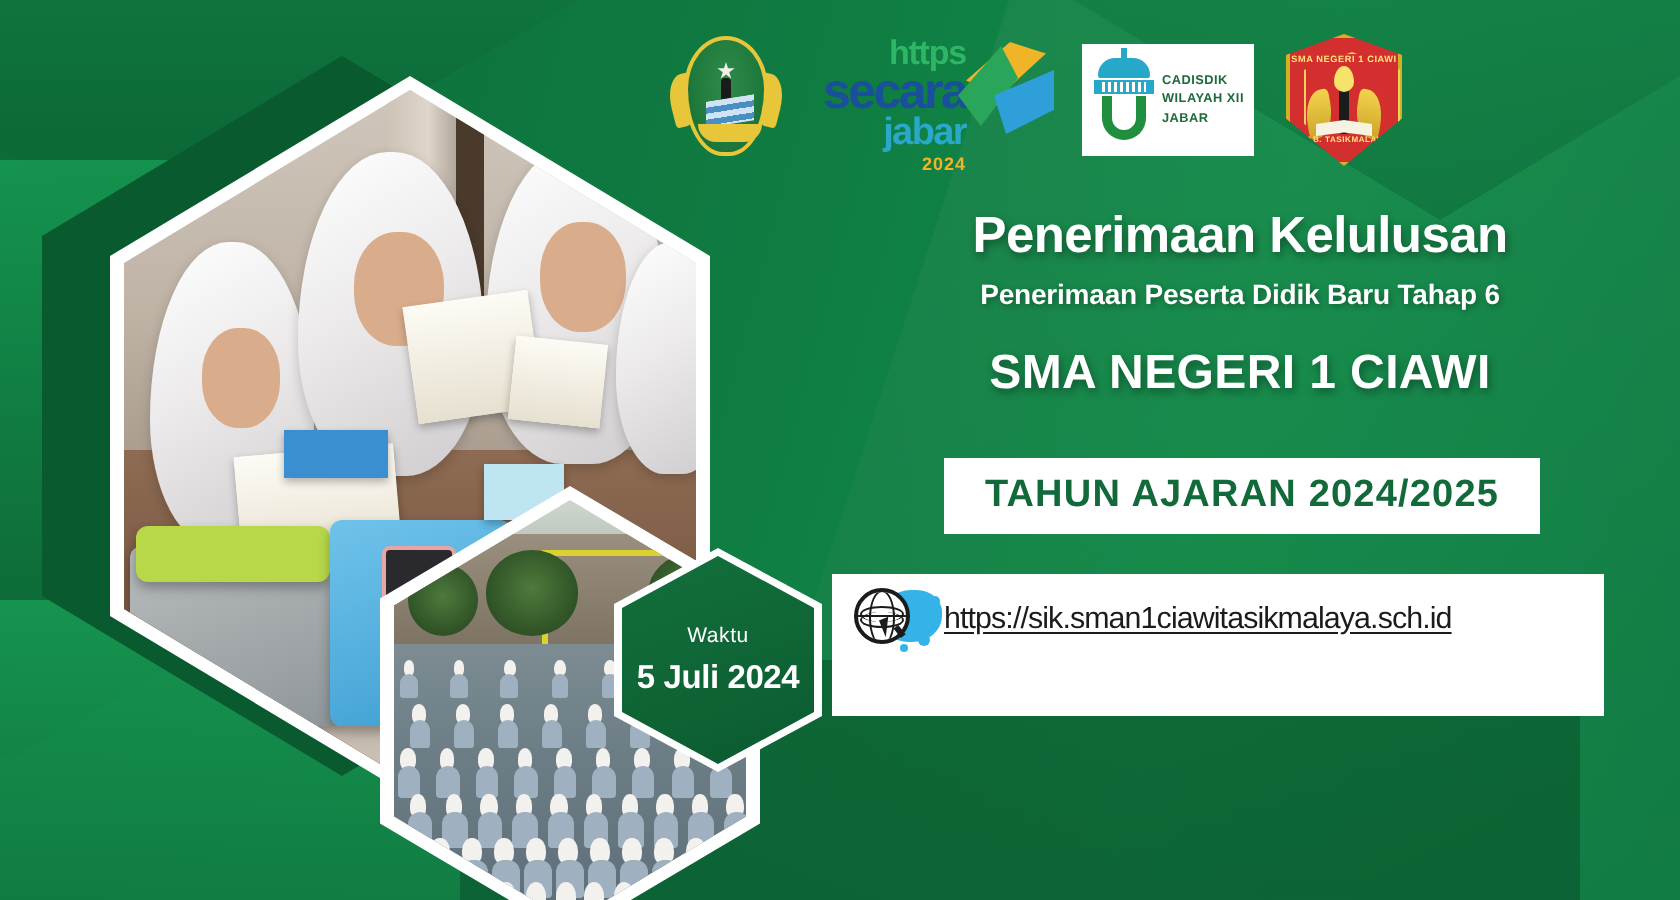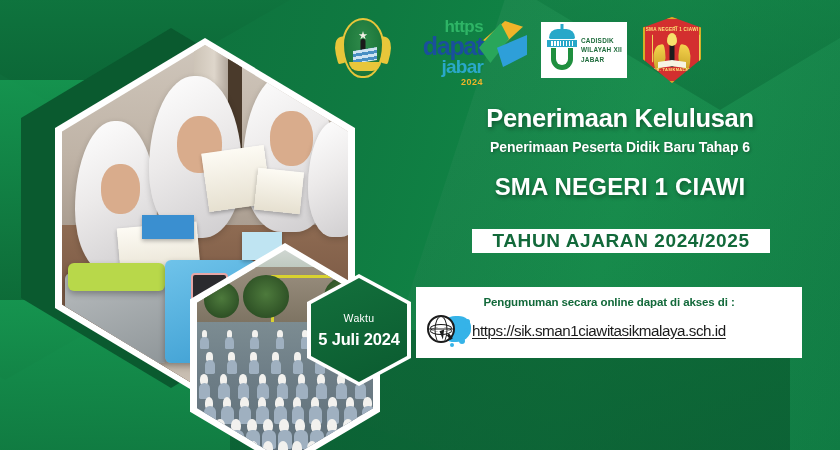--- a/index.html
+++ b/index.html
@@ -350,21 +350,21 @@
     margin-top:7px; letter-spacing:-.1px;
     text-shadow:1px 1px 3px rgba(0,0,0,.32);
   }
   .h-school {
     color:#ffffff; font-size:24px; font-weight:bold;
     margin-top:18px; letter-spacing:.2px;
     text-shadow:1px 2px 4px rgba(0,0,0,.38);
   }
   #year-box {
     position:absolute; left:472px; top:229px;
-    width:298px; height:24px;
+    width:298px; height:38px;
     background:#ffffff;
     display:flex; align-items:center; justify-content:center;
     z-index:12;
   }
   .year-txt {
     color:#12693a; font-size:19px; font-weight:bold; letter-spacing:.6px;
   }
 
   
   #url-panel {
@@ -632,21 +632,21 @@
         <div class="jb-star"></div>
         <div class="jb-kujang"></div>
         <div class="jb-wave"></div>
         <div class="jb-band"></div>
       </div>
     </div>
 
     <div class="logo" id="logo-ppdb">
       <div class="ppdb-text">
         <div class="ppdb-l1">https</div>
-        <div class="ppdb-l2">dapat</div>
+        <div class="ppdb-l2">secara</div>
         <div class="ppdb-l3">jabar</div>
         <div class="ppdb-l4">2024</div>
       </div>
       <div class="ppdb-cube">
         <div class="cb cb-top"></div>
         <div class="cb cb-lf"></div>
         <div class="cb cb-rt"></div>
       </div>
     </div>
 
@@ -683,21 +683,20 @@
     <div class="h-title">Penerimaan Kelulusan</div>
     <div class="h-sub">Penerimaan Peserta Didik Baru Tahap 6</div>
     <div class="h-school">SMA NEGERI 1 CIAWI</div>
   </div>
 
   <div id="year-box">
     <span class="year-txt">TAHUN AJARAN 2024/2025</span>
   </div>
 
   <div id="url-panel">
-    <div class="url-head">Pengumuman secara online dapat di akses di :</div>
     <div class="url-row">
       <div id="globe-icon">
         <div class="gl-splash"></div>
         <div class="gl-dot gl-d1"></div>
         <div class="gl-dot gl-d2"></div>
         <div class="gl-dot gl-d3"></div>
         <div class="gl-dot gl-d4"></div>
         <div class="gl-globe">
           <div class="gl-lat1"></div>
           <div class="gl-lat2"></div>

